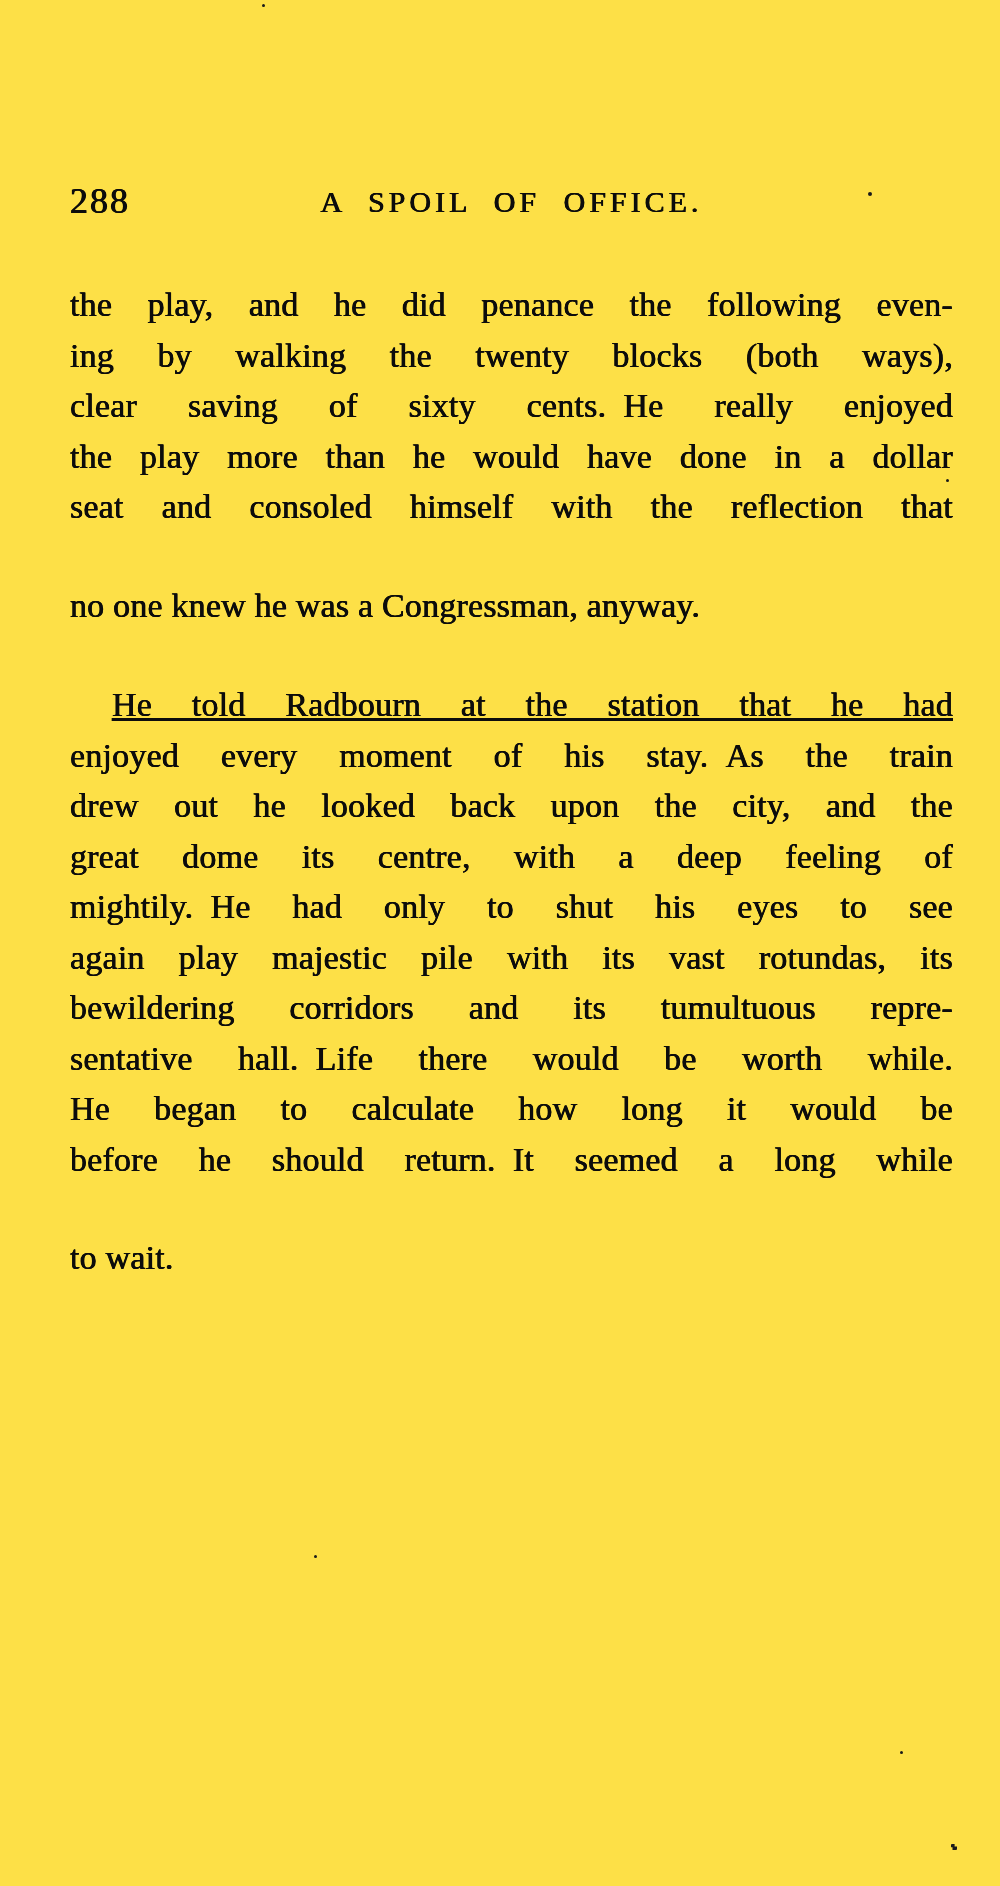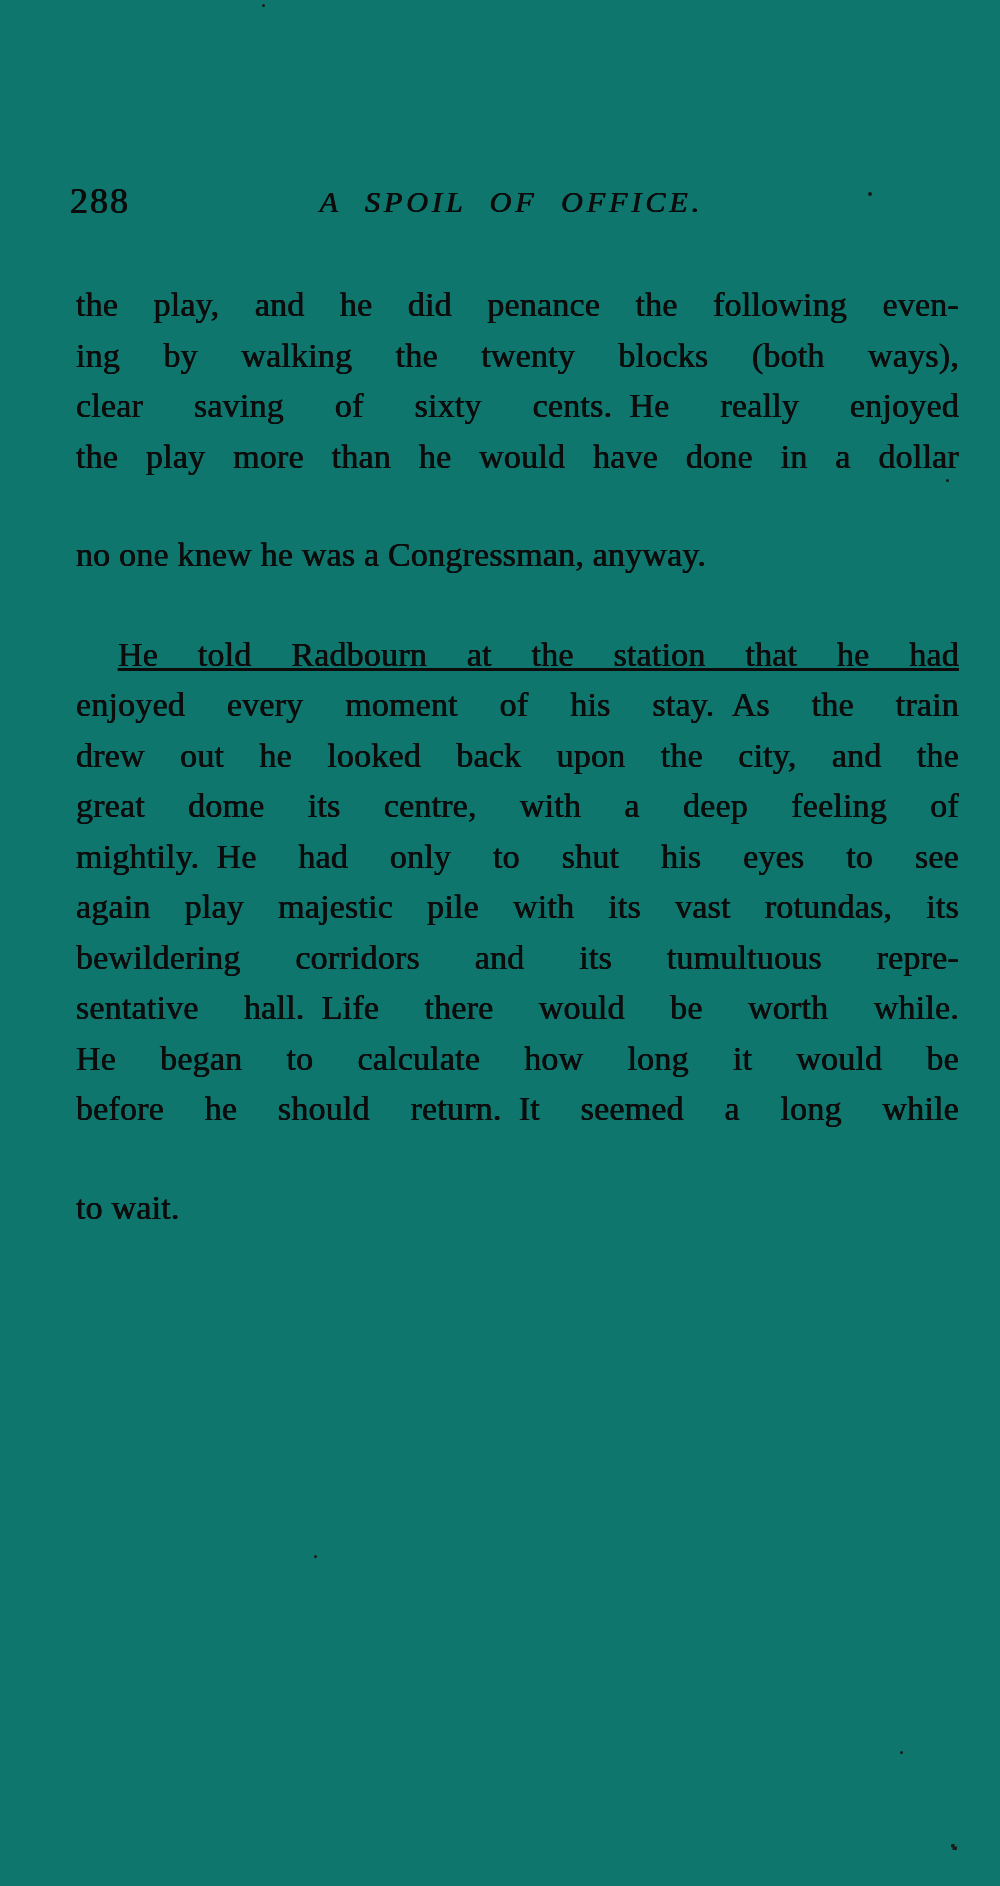--- a/index.html
+++ b/index.html
@@ -11,49 +11,48 @@
     position: relative;
     width: 1000px;
     height: 1886px;
     overflow: hidden;
     font-family: "Liberation Serif", serif;
     color: #0c0c0c;
   }
   .page {
     position: absolute;
     inset: 0;
-    background: #0f766e;
+    background: #fde047;
   }
   
   .folio {
     position: absolute;
     left: 70px;
     top: 183px;
     font-size: 36px;
     line-height: 36px;
     letter-spacing: 2px;
     text-shadow: 0.4px 0 0 currentColor, -0.4px 0 0 currentColor;
   }
   .running-title {
     position: absolute;
     left: 70px;
     top: 187px;
     width: 883px;
     text-align: center;
-    font-style: italic;
     font-size: 30px;
     line-height: 30px;
     letter-spacing: 4px;
     word-spacing: 12px;
     text-shadow: 0.4px 0 0 currentColor, -0.4px 0 0 currentColor;
   }
   
   .textblock {
     position: absolute;
-    left: 76px;
+    left: 70px;
     top: 280px;
     width: 883px;
   }
   .para { margin: 0; }
   .para + .para { margin-top: 49px; }
   .line {
     font-size: 34px;
     line-height: 50.5px;
     height: 50.5px;
     overflow: hidden;
@@ -87,20 +86,21 @@
 
   <div class="running-title">A SPOIL OF OFFICE.</div>
 
   <div class="textblock">
 
     <div class="para">
       <div class="line">the play, and he did penance the following even-</div>
       <div class="line">ing by walking the twenty blocks (both ways),</div>
       <div class="line">clear saving of sixty cents. He really enjoyed</div>
       <div class="line">the play more than he would have done in a dollar</div>
+      <div class="line">seat and consoled himself with the reflection that</div>
       <div class="line plast">no one knew he was a Congressman, anyway.</div>
     </div>
 
     <div class="para">
       <div class="line indent">He told Radbourn at the station that he had</div>
       <div class="line">enjoyed every moment of his stay. As the train</div>
       <div class="line">drew out he looked back upon the city, and the</div>
       <div class="line">great dome its centre, with a deep feeling of</div>
       <div class="line">mightily. He had only to shut his eyes to see</div>
       <div class="line">again play majestic pile with its vast rotundas, its</div>

